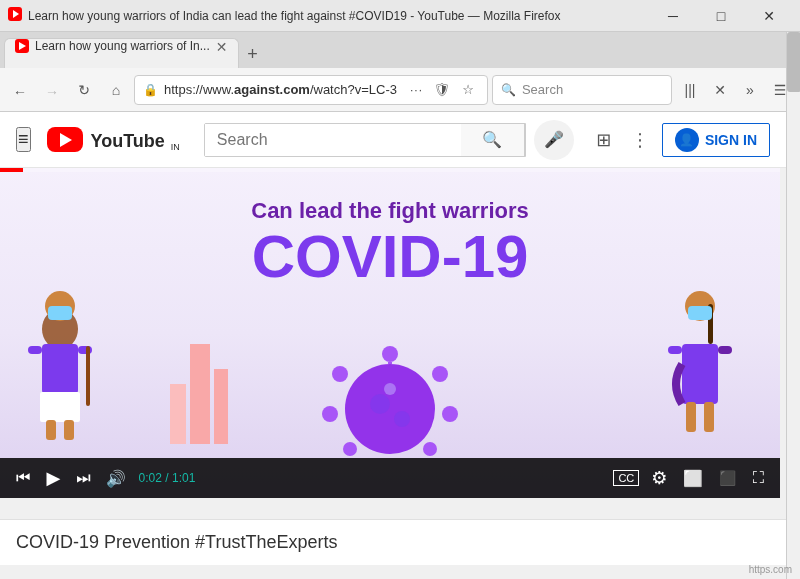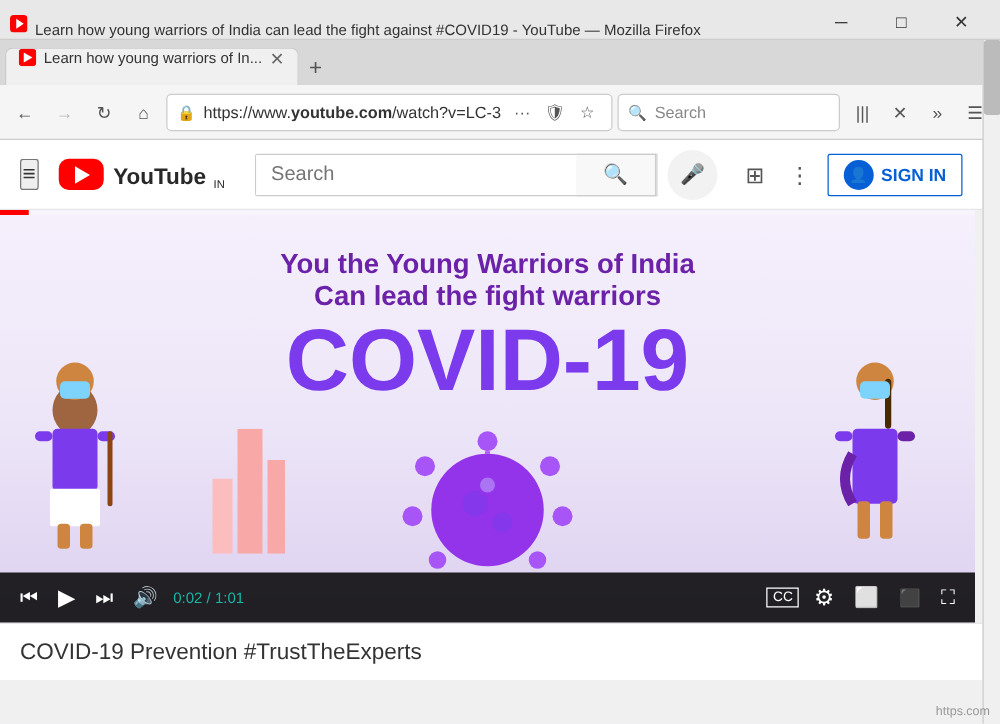--- a/index.html
+++ b/index.html
@@ -3,21 +3,21 @@
   <meta charset="utf-8">
   <style>
     * { margin: 0; padding: 0; box-sizing: border-box; }
     body { font-family: Arial, sans-serif; width: 800px; height: 579px; overflow: hidden; background: #f0f0f0; }
 
     
     .title-bar {
       background: #e8e8e8;
       height: 32px;
       display: flex;
-      align-items: flex-end;
+      align-items: center;
       padding: 0 8px;
       border-bottom: 1px solid #ccc;
       user-select: none;
     }
     .title-bar-text {
       font-size: 12px;
       color: #333;
       flex: 1;
       overflow: hidden;
       white-space: nowrap;
@@ -252,21 +252,21 @@
       font-size: 22px;
       font-weight: bold;
       color: #6b21a8;
     }
     .video-title-line2 {
       font-size: 22px;
       font-weight: bold;
       color: #6b21a8;
     }
     .video-title-big {
-      font-size: 70px;
+      font-size: 60px;
       font-weight: 900;
       color: #7c3aed;
       line-height: 1.1;
     }
 
     
     .char-left {
       position: absolute;
       left: 20px;
       bottom: 50px;
@@ -330,20 +330,21 @@
     }
 
     
     .video-title-bar {
       background: white;
       padding: 12px 16px;
       border-top: 1px solid #e0e0e0;
       font-size: 18px;
       font-weight: 500;
       color: #333;
+      margin-top: 21px;
     }
 
     
     .scrollbar {
       position: absolute;
       right: 0;
       top: 32px;
       width: 14px;
       height: 547px;
       background: #f0f0f0;
@@ -405,21 +406,21 @@
 
   <div class="address-bar">
     <button class="nav-btn">←</button>
     <button class="nav-btn" disabled="">→</button>
     <button class="nav-btn">↻</button>
     <button class="nav-btn">⌂</button>
 
     <div class="address-field">
       <span style="font-size:12px; color:#888;">🔒</span>
       <span class="address-text">
-        <span>https://www.</span><span style="font-weight:bold;">youtube.com</span><span>/watch?v=LC-3</span>
+        <span>https://www.</span><span style="font-weight:bold;">against.com</span><span>/watch?v=LC-3</span>
       </span>
       <div class="address-icons">
         <button class="addr-icon-btn">···</button>
         <button class="addr-icon-btn">🛡</button>
         <button class="addr-icon-btn">☆</button>
       </div>
     </div>
 
     <div class="search-field">
       <span class="search-field-icon">🔍</span>
@@ -470,21 +471,20 @@
         </button>
       </div>
     </div>
 
     <div class="video-container">
       <div class="video-content">
 
         <div style="width:100%; height:100%; background: linear-gradient(180deg, #f5f0fc 0%, #ede6f8 50%, #ddd0f0 100%); position:relative;">
 
           <div class="video-text-overlay">
-            <div class="video-title-line1">You the Young Warriors of India</div>
             <div class="video-title-line2">Can lead the fight warriors</div>
             <div class="video-title-big">COVID-19</div>
           </div>
 
           <div class="char-left">
             <svg viewBox="0 0 80 160" width="80" height="160">
 
               <ellipse cx="40" cy="45" rx="18" ry="20" fill="#8B4513" opacity="0.8"></ellipse>
 
               <circle cx="40" cy="22" r="15" fill="#CD853F"></circle>

